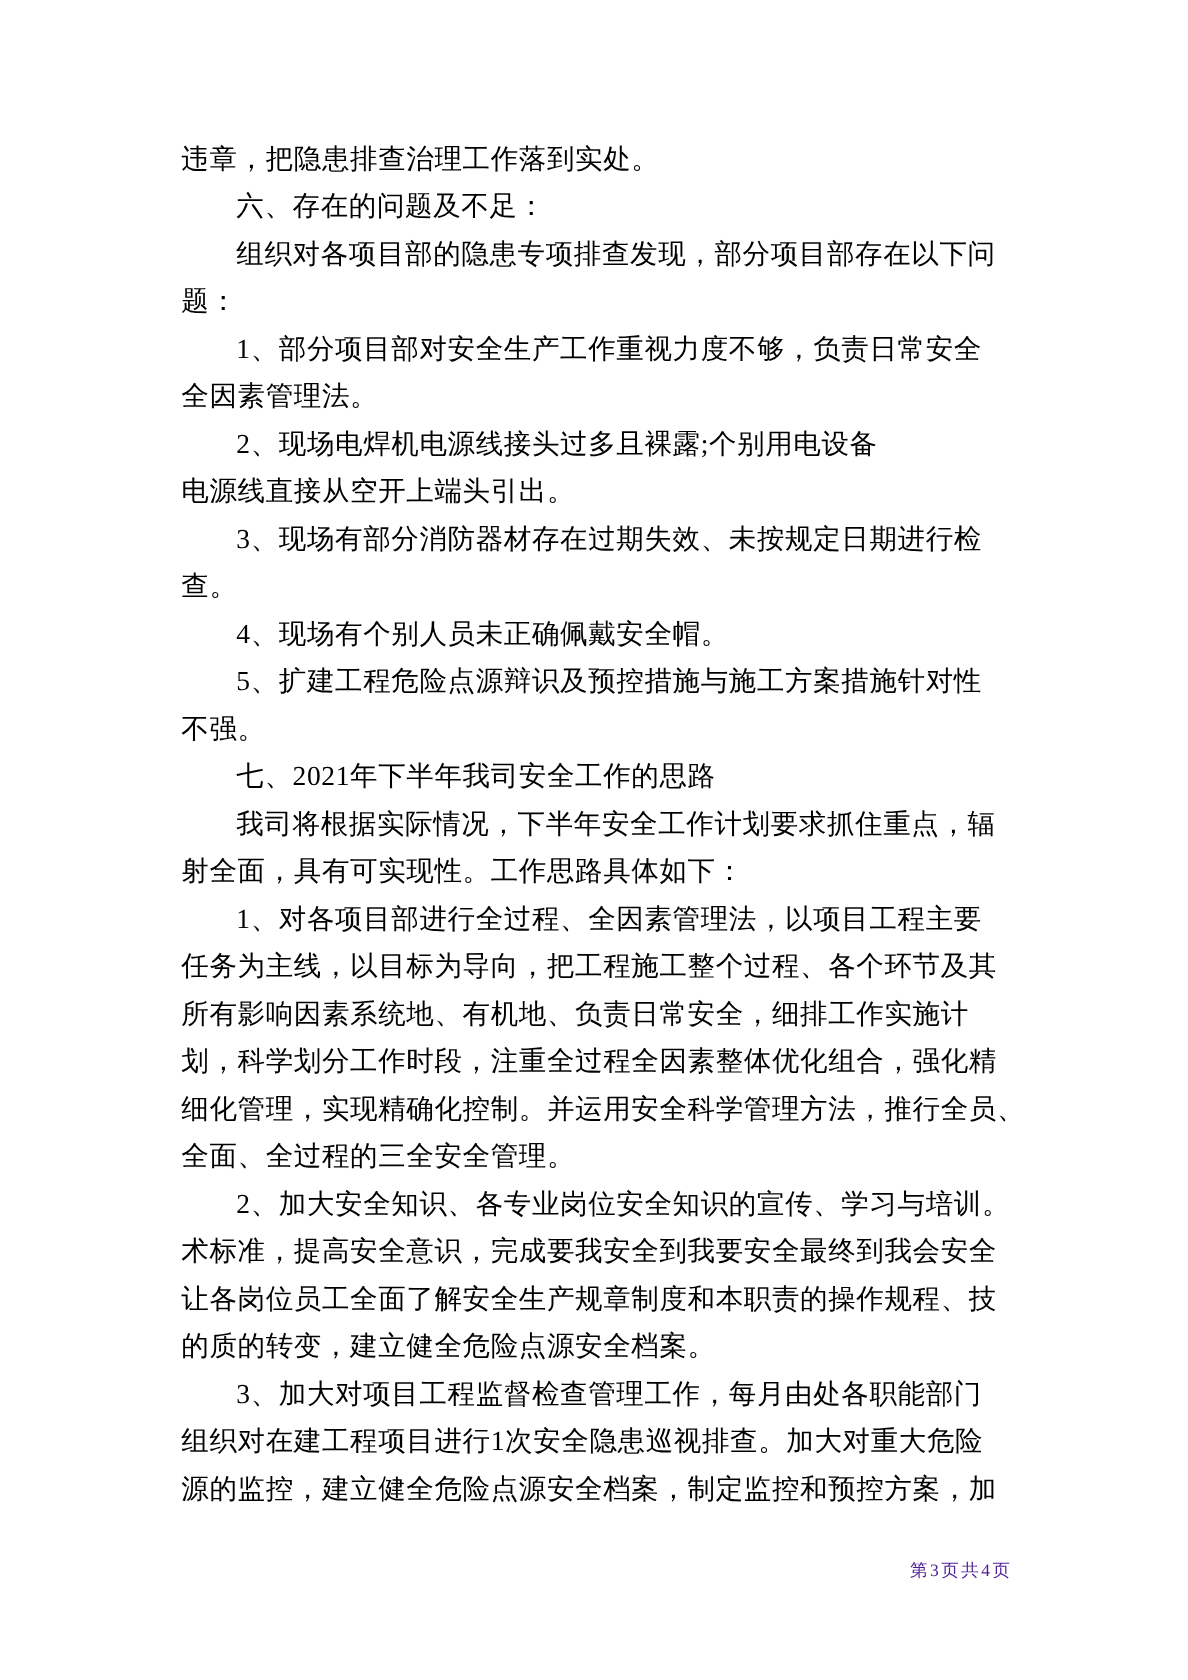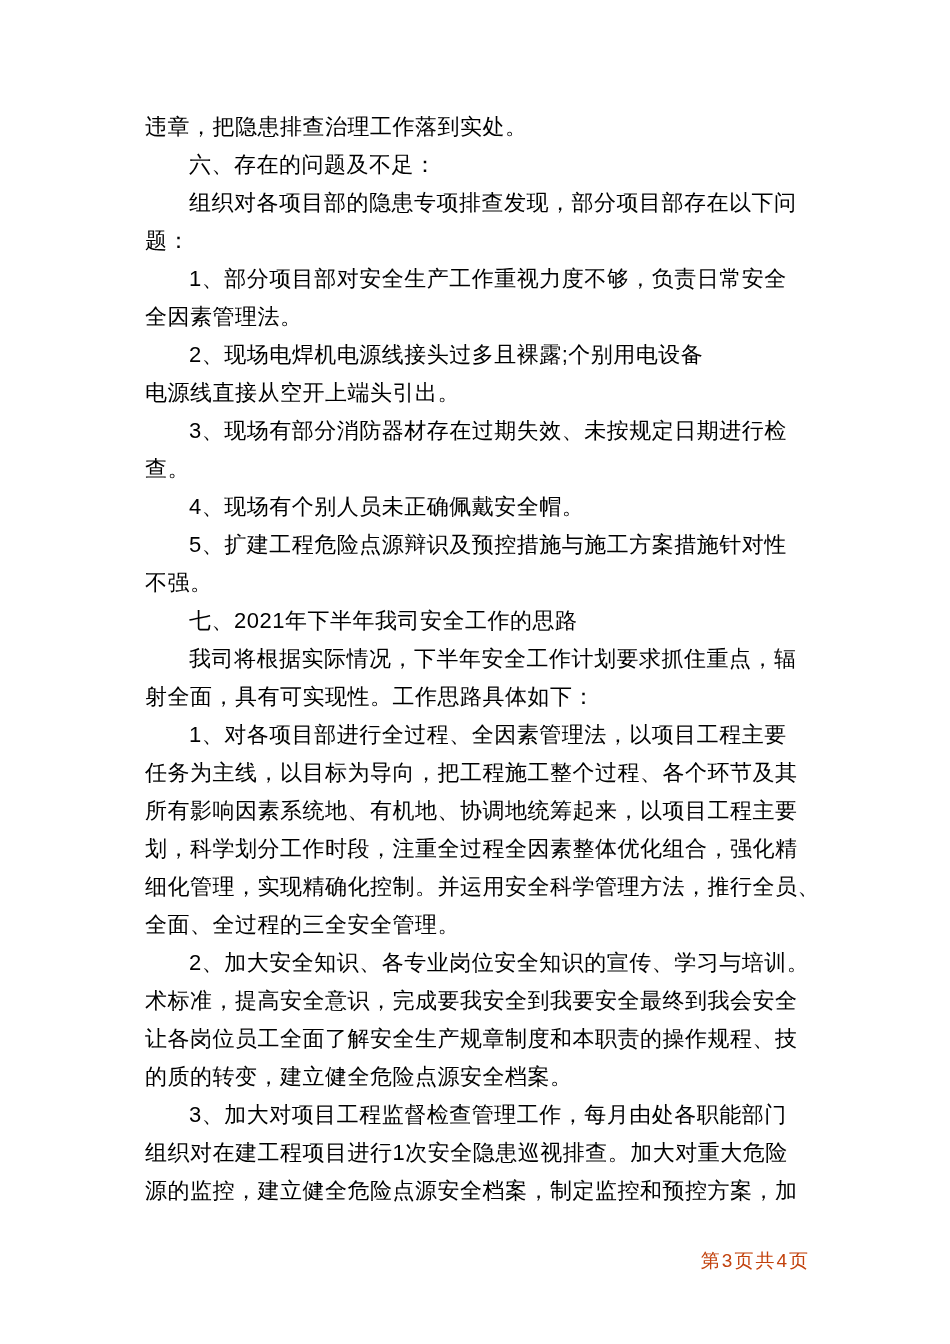--- a/index.html
+++ b/index.html
@@ -6,21 +6,21 @@
     margin: 0;
     padding: 0;
     background: #ffffff;
   }
   .page {
     position: relative;
     width: 950px;
     height: 1344px;
     background: #ffffff;
     overflow: hidden;
-    font-family: Liberation Sans, sans-serif;
+    font-family: Liberation Serif, serif;
     color: #000000;
   }
   .doc-body {
     position: absolute;
     top: 108px;
     left: 145px;
     width: 670px;
   }
   .doc-line {
     font-size: 22px;
@@ -29,23 +29,23 @@
     white-space: nowrap;
     letter-spacing: 0.5px;
   }
   .doc-line.indent {
     text-indent: 44px;
   }
   .page-footer {
     position: absolute;
     top: 1248px;
     right: 140px;
-    font-size: 19px;
+    font-size: 14px;
     letter-spacing: 2px;
-    color: #c2410c;
+    color: #4c1d95;
   }
 </style>
 </head>
 <body>
 
 <div class="page">
   <div class="doc-body">
       <div class="doc-line">违章，把隐患排查治理工作落到实处。</div>
       <div class="doc-line indent">六、存在的问题及不足：</div>
       <div class="doc-line indent">组织对各项目部的隐患专项排查发现，部分项目部存在以下问</div>
@@ -57,21 +57,21 @@
       <div class="doc-line indent">3、现场有部分消防器材存在过期失效、未按规定日期进行检</div>
       <div class="doc-line">查。</div>
       <div class="doc-line indent">4、现场有个别人员未正确佩戴安全帽。</div>
       <div class="doc-line indent">5、扩建工程危险点源辩识及预控措施与施工方案措施针对性</div>
       <div class="doc-line">不强。</div>
       <div class="doc-line indent">七、2021年下半年我司安全工作的思路</div>
       <div class="doc-line indent">我司将根据实际情况，下半年安全工作计划要求抓住重点，辐</div>
       <div class="doc-line">射全面，具有可实现性。工作思路具体如下：</div>
       <div class="doc-line indent">1、对各项目部进行全过程、全因素管理法，以项目工程主要</div>
       <div class="doc-line">任务为主线，以目标为导向，把工程施工整个过程、各个环节及其</div>
-      <div class="doc-line">所有影响因素系统地、有机地、协调地统筹起来，以项目工程主要</div>
+      <div class="doc-line">所有影响因素系统地、有机地、负责日常安全，细排工作实施计</div>
       <div class="doc-line">划，科学划分工作时段，注重全过程全因素整体优化组合，强化精</div>
       <div class="doc-line">细化管理，实现精确化控制。并运用安全科学管理方法，推行全员、</div>
       <div class="doc-line">全面、全过程的三全安全管理。</div>
       <div class="doc-line indent">2、加大安全知识、各专业岗位安全知识的宣传、学习与培训。</div>
       <div class="doc-line">术标准，提高安全意识，完成要我安全到我要安全最终到我会安全</div>
       <div class="doc-line">让各岗位员工全面了解安全生产规章制度和本职责的操作规程、技</div>
       <div class="doc-line">的质的转变，建立健全危险点源安全档案。</div>
       <div class="doc-line indent">3、加大对项目工程监督检查管理工作，每月由处各职能部门</div>
       <div class="doc-line">组织对在建工程项目进行1次安全隐患巡视排查。加大对重大危险</div>
       <div class="doc-line">源的监控，建立健全危险点源安全档案，制定监控和预控方案，加</div>

